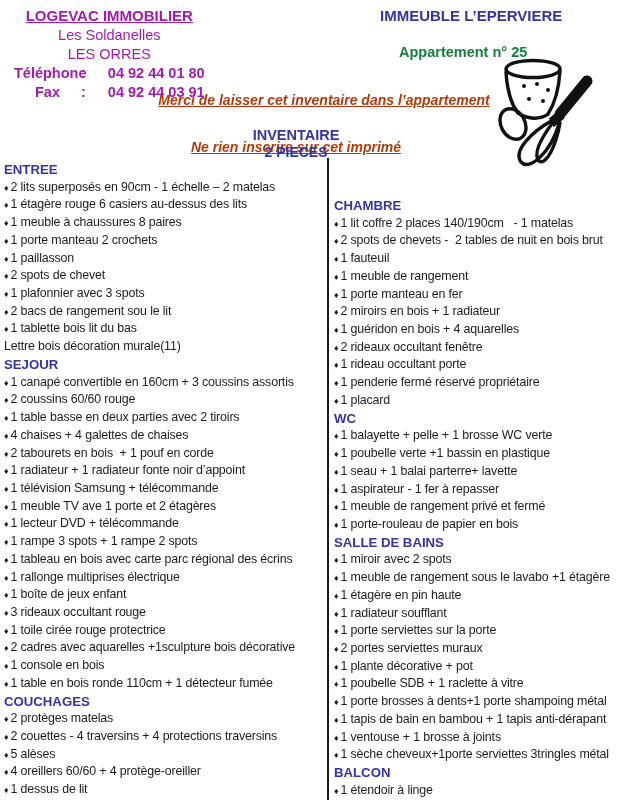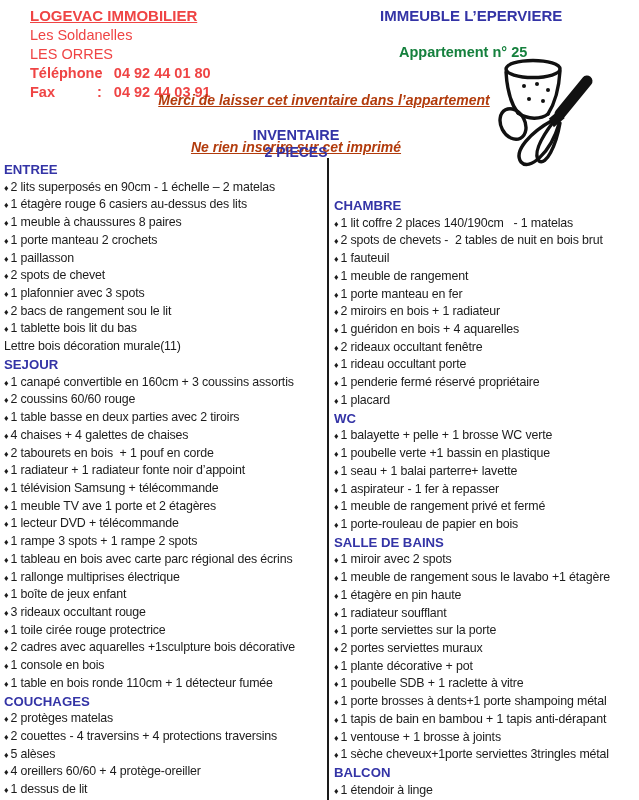--- a/index.html
+++ b/index.html
@@ -1,26 +1,26 @@
 <!DOCTYPE html>
 <html><head>
 <meta charset="utf-8">
 <style>
   html,body{margin:0;padding:0;}
   body{
     width:639px;height:800px;background:#ffffff;position:relative;overflow:hidden;
     font-family:"Liberation Sans",sans-serif;color:#1c1c1c;
   }
   
-  .hdr-left{position:absolute;left:30px;top:6px;color:#ef4444;}
+  .hdr-left{position:absolute;left:14px;top:6px;color:#a21caf;text-align:center;}
   .company{font-weight:bold;text-decoration:underline;font-size:15px;line-height:20px;}
   .addr{font-size:14.5px;line-height:19px;}
   .contact-row{font-size:14.5px;line-height:19px;font-weight:bold;}
   .plabel{display:inline-block;width:67px;}
-  .pval{margin-left:12px;}
+  .pval{margin-left:22px;}
   .building{position:absolute;left:380px;top:7px;color:#3434a6;font-weight:bold;font-size:15px;}
   .apartment{position:absolute;left:399px;top:44px;color:#15803d;font-weight:bold;font-size:14.5px;}
   
   .cblock{position:absolute;left:0;width:592px;text-align:center;}
   .notice{color:#b23b0c;font-weight:bold;font-style:italic;text-decoration:underline;font-size:14px;}
   .n1{top:92px;margin-left:28px;} .n2{top:111px;margin-top:28px;}
   .doc-title{top:127px;color:#3434a6;font-weight:bold;font-size:14.5px;}
   .doc-subtitle{top:144px;color:#3434a6;font-weight:bold;font-size:14px;}
   
   .clipart{position:absolute;left:492px;top:56px;width:112px;height:118px;}

